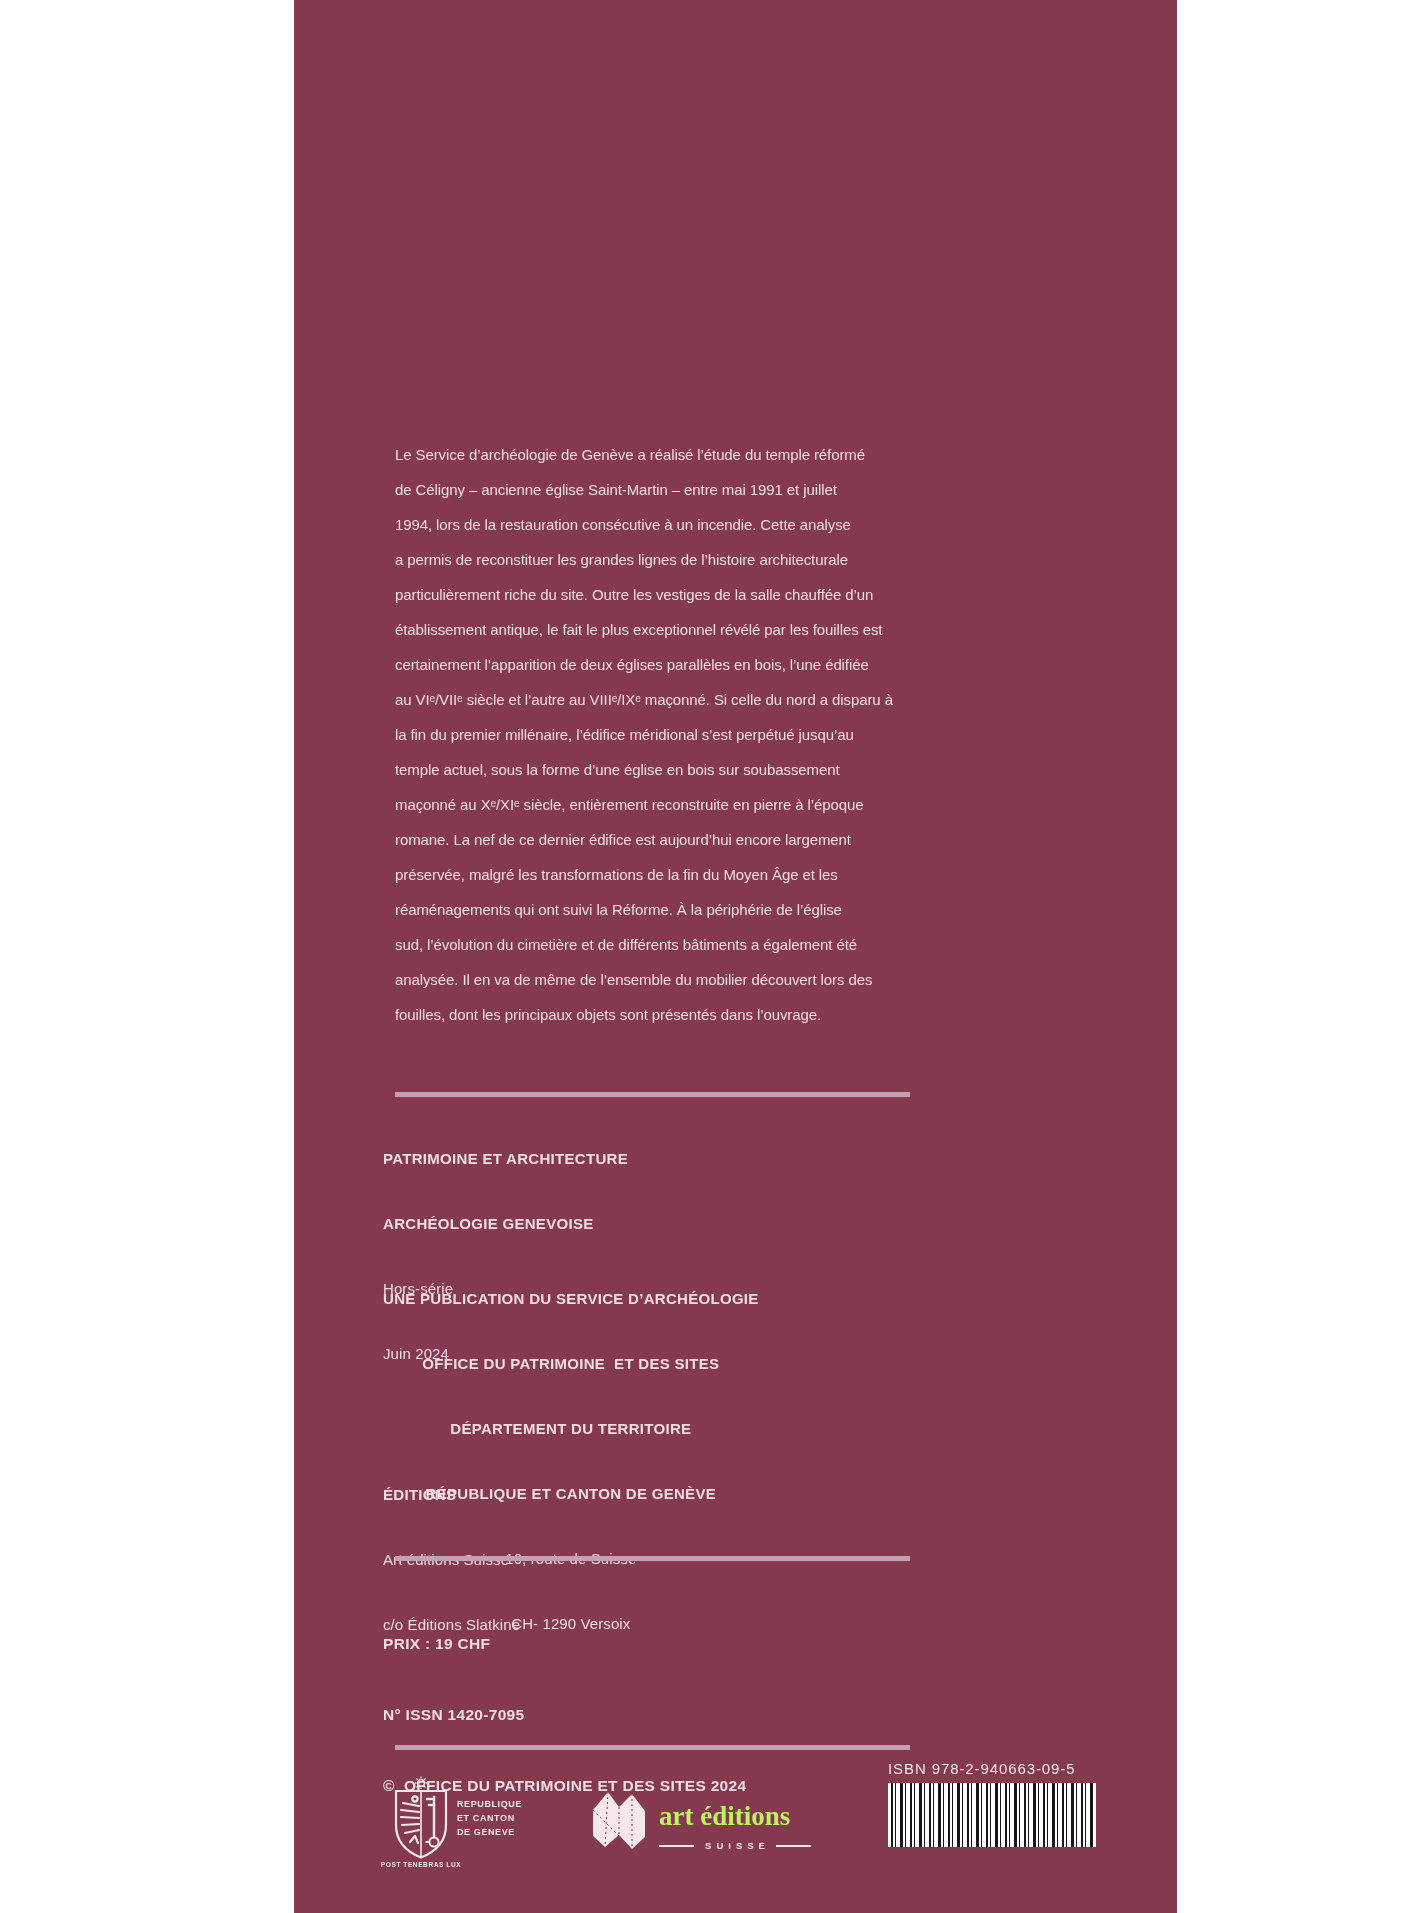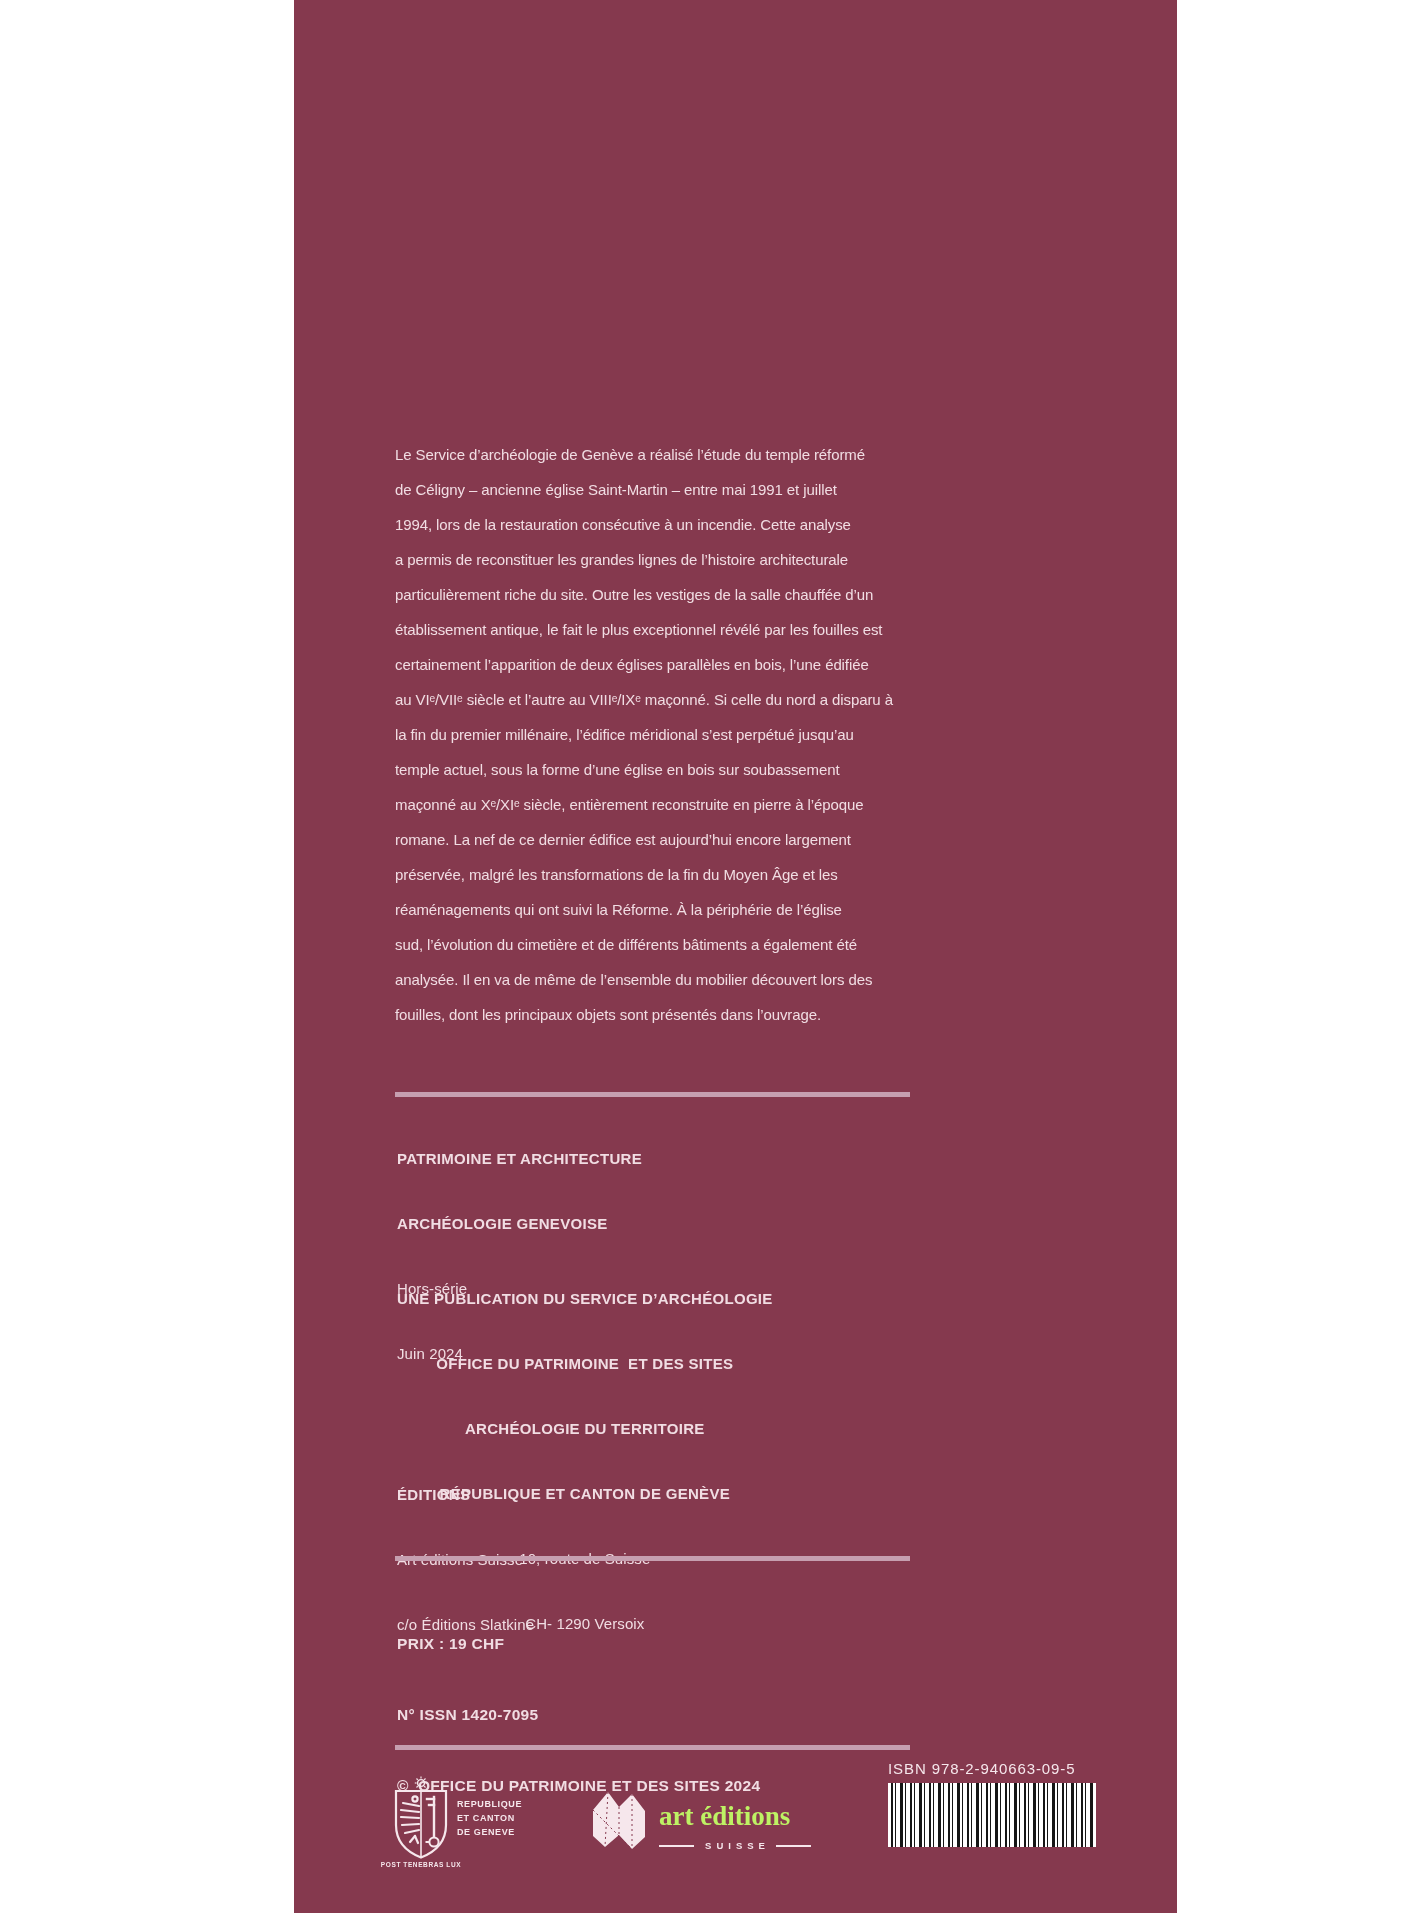--- a/index.html
+++ b/index.html
@@ -16,21 +16,21 @@
   .summary{
     position:absolute;left:101px;top:437px;width:560px;
     font-size:15px;line-height:35px;letter-spacing:-0.1px;color:#f1dde3;
   }
   
   .rule{position:absolute;left:101px;width:515px;height:5px;background:#c69fb0;}
   .rule1{top:1092px;}
   .rule2{top:1556px;}
   .rule3{top:1745px;}
   
-  .block{position:absolute;left:103px;white-space:pre-wrap;}
+  .block{position:absolute;left:89px;white-space:pre-wrap;}
   .block div{line-height:29px;}
   .caps{font-weight:bold;font-size:15px;letter-spacing:0.3px;}
   .reg{font-weight:normal;font-size:15px;letter-spacing:0.1px;}
   .series-block{top:1108px;}
   .publisher-block{top:1248px;text-align:center;}
   .editions-block{top:1444px;}
   .pricing-block{top:1590px;}
   .pricing-block div{line-height:35px;font-weight:bold;font-size:15.5px;letter-spacing:0.3px;}
   
   .geneva-shield{position:absolute;left:95px;top:1776px;width:64px;height:86px;}
@@ -102,21 +102,21 @@
   <div class="block series-block">
     <div class="caps">PATRIMOINE ET ARCHITECTURE</div>
     <div class="caps">ARCHÉOLOGIE GENEVOISE</div>
     <div class="reg">Hors-série</div>
     <div class="reg">Juin 2024</div>
   </div>
 
   <div class="block publisher-block">
     <div class="caps">UNE PUBLICATION DU SERVICE D’ARCHÉOLOGIE</div>
     <div class="caps">OFFICE DU PATRIMOINE  ET DES SITES</div>
-    <div class="caps">ARCHÉOLOGIE DU TERRITOIRE</div>
+    <div class="caps">DÉPARTEMENT DU TERRITOIRE</div>
     <div class="caps">RÉPUBLIQUE ET CANTON DE GENÈVE</div>
     <div class="reg">10, route de Suisse</div>
     <div class="reg">CH- 1290 Versoix</div>
   </div>
 
   <div class="block editions-block">
     <div class="caps">ÉDITIONS</div>
     <div class="reg">Art éditions Suisse</div>
     <div class="reg">c/o Éditions Slatkine</div>
   </div>

